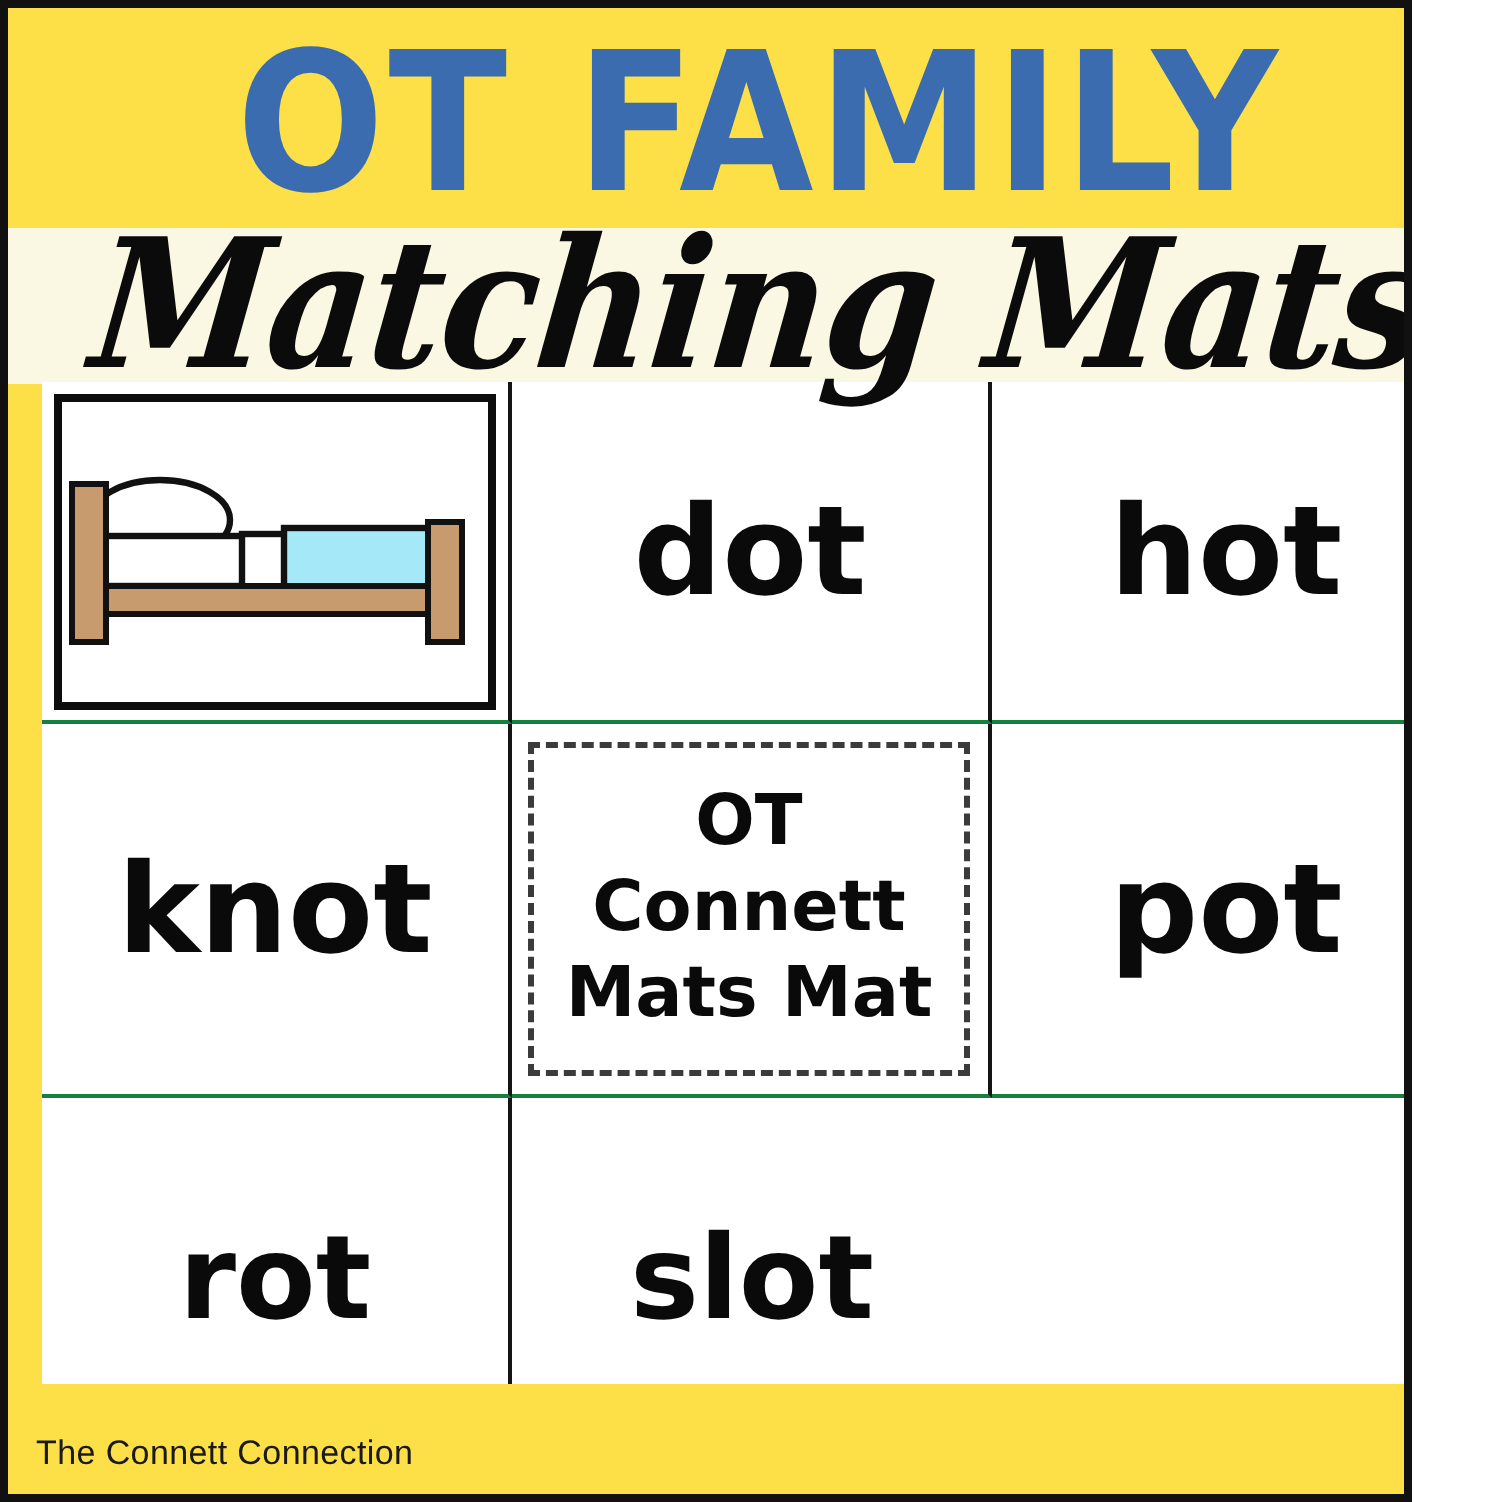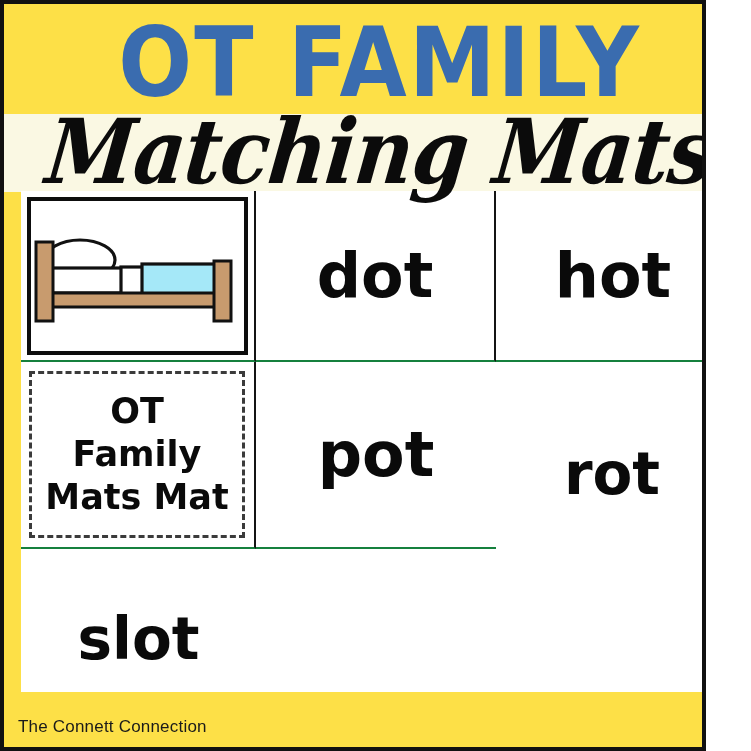--- a/index.html
+++ b/index.html
@@ -214,25 +214,28 @@
     </div>
 
     <div class="cell col2 row1">
       <span class="word">dot</span>
     </div>
 
     <div class="cell col3 row1">
       <span class="word">hot</span>
     </div>
 
+    <div class="cell col1 row2">
+      <span class="word">knot</span>
+    </div>
 
     <div class="cell col2 row2">
       <div class="dashed-box">
         <span class="ln">OT</span>
-        <span class="ln">Family</span>
+        <span class="ln">Connett</span>
         <span class="ln">Mats Mat</span>
       </div>
     </div>
 
     <div class="cell col3 row2">
       <span class="word">pot</span>
     </div>
 
     <div class="cell col1 row3">
       <span class="word small">rot</span>

